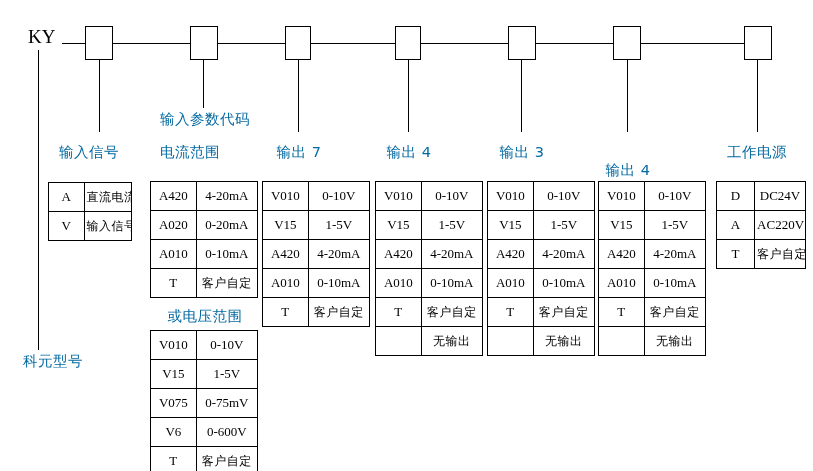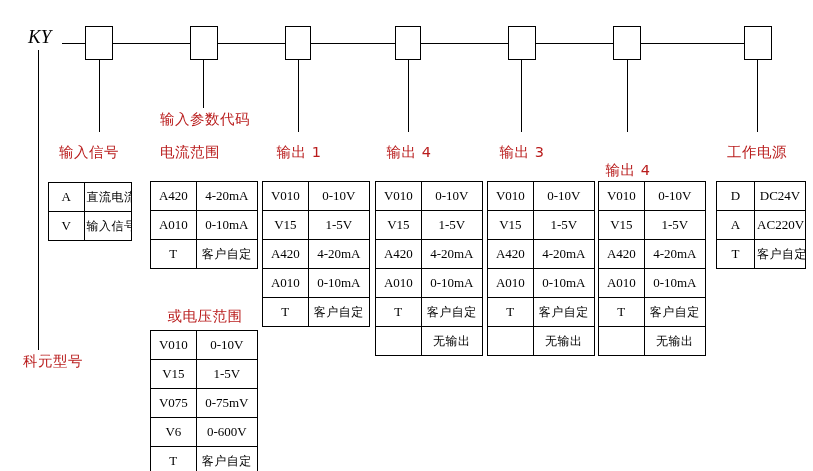--- a/index.html
+++ b/index.html
@@ -16,21 +16,20 @@
     overflow: hidden;
   }
 
   
   .ky-label {
     position: absolute;
     font-family: "Liberation Serif", "DejaVu Serif", serif;
     font-size: 19px;
     color: #000;
     white-space: nowrap;
-    font-style: italic;
   }
   .code-box {
     position: absolute;
     border: 1.6px solid #000;
     background: #fff;
     box-sizing: border-box;
   }
   .hline {
     position: absolute;
     height: 0;
@@ -40,21 +39,21 @@
     position: absolute;
     width: 0;
     border-left: 1.6px solid #000;
   }
 
   
   .caption {
     position: absolute;
     font-family: "DejaVu Sans", "Liberation Sans", sans-serif;
     font-size: 14.5px;
-    color: #b91c1c;
+    color: #0369a1;
     white-space: nowrap;
     text-align: center;
     letter-spacing: 0.5px;
   }
 
   
   .opt-table {
     position: absolute;
     border-collapse: collapse;
     background: #fff;
@@ -110,21 +109,21 @@
   <div class="vline" style="left:298px; top:60px; width:0; height:72px;"></div>
   <div class="vline" style="left:408px; top:60px; width:0; height:72px;"></div>
   <div class="vline" style="left:521px; top:60px; width:0; height:72px;"></div>
   <div class="vline" style="left:627px; top:60px; width:0; height:72px;"></div>
   <div class="vline" style="left:757px; top:60px; width:0; height:72px;"></div>
 
   <div class="caption" style="left:155px; top:110px; width:100px;">输入参数代码</div>
 
   <div class="caption" style="left:52px;  top:143px; width:74px;">输入信号</div>
   <div class="caption" style="left:153px; top:143px; width:74px;">电流范围</div>
-  <div class="caption" style="left:262px; top:143px; width:74px;">输出 1</div>
+  <div class="caption" style="left:262px; top:143px; width:74px;">输出 7</div>
   <div class="caption" style="left:372px; top:143px; width:74px;">输出 4</div>
   <div class="caption" style="left:485px; top:143px; width:74px;">输出 3</div>
   <div class="caption" style="left:591px; top:161px; width:74px;text-align:center;">输出 4</div>
   <div class="caption" style="left:152px; top:307px; width:106px;">或电压范围</div>
 
   <div class="caption" style="left:716px; top:143px; width:82px;">工作电源</div>
 
   <div class="caption" style="left:3px; top:352px; width:80px; text-align:right;">科元型号</div>
 
   <table class="opt-table" style="left:48px; top:182px; width:84px;">
@@ -140,20 +139,24 @@
       </tbody>
     </table>
 
   <table class="opt-table" style="left:150px; top:181px; width:108px;">
       <tbody>
         <tr>
           <td class="col-code">A420</td>
           <td class="col-desc">4-20mA</td>
         </tr>
         <tr>
+          <td class="col-code">A020</td>
+          <td class="col-desc">0-20mA</td>
+        </tr>
+        <tr>
           <td class="col-code">A010</td>
           <td class="col-desc">0-10mA</td>
         </tr>
         <tr>
           <td class="col-code">T</td>
           <td class="col-desc cn">客户自定</td>
         </tr>
       </tbody>
     </table>
 

